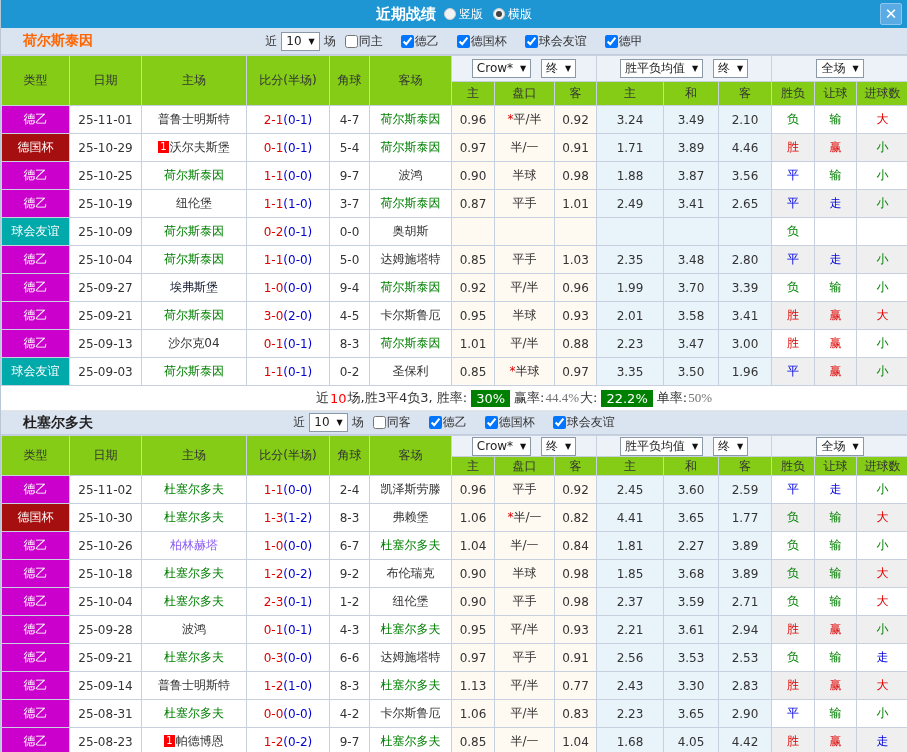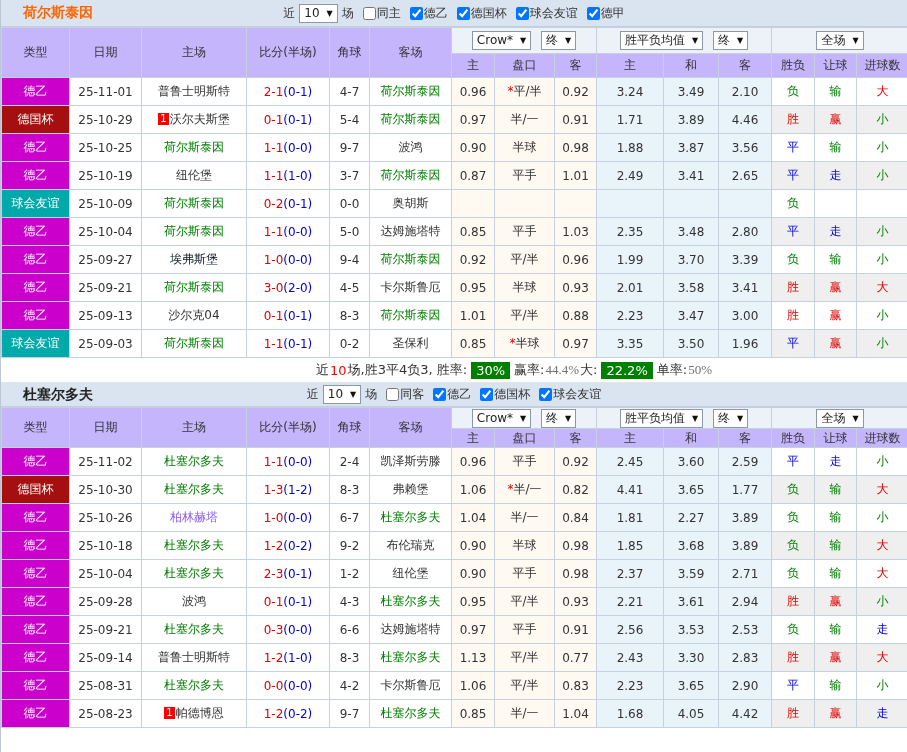--- a/index.html
+++ b/index.html
@@ -17,28 +17,28 @@
   .close-btn { position: absolute; right: 5px; top: 3px; width: 22px; height: 22px; background: #5aabe4; border: 1px solid #8cc6ef; border-radius: 2px; color: #fff; font-size: 15px; font-weight: bold; display: flex; align-items: center; justify-content: center; cursor: pointer; }
 
   
   .section-bar { background: #dae3f0; display: flex; align-items: center; justify-content: center; position: relative; border-bottom: 1px solid #c2cddd; }
   .section-bar.s0 { height: 27px; }
   .section-bar.s1 { height: 24px; }
   .team-name { position: absolute; left: 22px; font-weight: bold; font-size: 14px; }
   .filter-group { display: flex; align-items: center; gap: 4px; font-size: 12px; color: #333; }
   .sel { display: inline-flex; align-items: center; gap: 7px; background: #fff; border: 1px solid #8a98a8; padding: 1px 4px; font-size: 12px; color: #222; cursor: pointer; line-height: 15px; }
   .sel .arr { font-size: 8px; color: #111; }
-  .checks { display: inline-flex; align-items: flex-end; gap: 9px; margin-left: 5px; }
+  .checks { display: inline-flex; align-items: flex-end; gap: 18px; margin-left: 5px; }
   .checks label { display: inline-flex; align-items: center; cursor: pointer; }
   .checks input { width: 13px; height: 13px; margin-right: 1px; }
 
   
   table { border-collapse: collapse; table-layout: fixed; width: 907px; font-size: 12px; color: #333; }
   th, td { border: 1px solid #c6d0de; text-align: center; overflow: hidden; white-space: nowrap; padding: 0 1px; }
-  thead th { background: #c4b5fd; font-weight: normal; color: #333; }
+  thead th { background: #84cc16; font-weight: normal; color: #333; }
   .t0 thead tr.h1 th { height: 26px; }
   .t0 thead tr.h2 th { height: 24px; }
   .t1 thead tr.h1 th { height: 21px; }
   .t1 thead tr.h2 th { height: 19px; }
   .t0 tbody td { height: 28px; }
   .t1 tbody td { height: 28px; }
   .hdrops { background: #edf1f8; }
   .hdrops .sel { margin: 0 3px; }
   td.type { color: #fff; }
   td.cream { background: #fef9f1; }
@@ -53,20 +53,38 @@
   .summary { height: 25px; display: flex; align-items: center; justify-content: center; font-size: 13px; color: #333; gap: 1px; border-bottom: 1px solid #e5e5e5; padding-left: 120px; }
   .summary .p-r { color: #ff0000; }
   .summary .p-b { color: #737373; font-family: Liberation Serif, serif; }
   .summary .p-g { background: #008000; color: #fff; padding: 1px 5px; margin: 12px 3px; }
 </style>
 </head>
 <body>
 
 <div id="app">
 
+  <div class="titlebar">
+    <span class="title">近期战绩</span>
+    <span class="radio-group">
+      <span class="radio-opt">
+        <span class="radio-circle">
+            <span class="dot"></span>
+          </span>
+        <span>竖版</span>
+      </span>
+      <span class="radio-opt">
+        <span class="radio-circle checked">
+            <span class="dot"></span>
+          </span>
+        <span>横版</span>
+      </span>
+    </span>
+    <span class="close-btn">✕</span>
+  </div>
 
   <div class="section-bar s0">
     <span class="team-name" style="color: rgb(255, 102, 0);">荷尔斯泰因</span>
     <span class="filter-group">
       <span>近</span>
       <span class="sel">
           <span>10</span>
           <span class="arr">▼</span>
         </span>
       <span>场</span>

